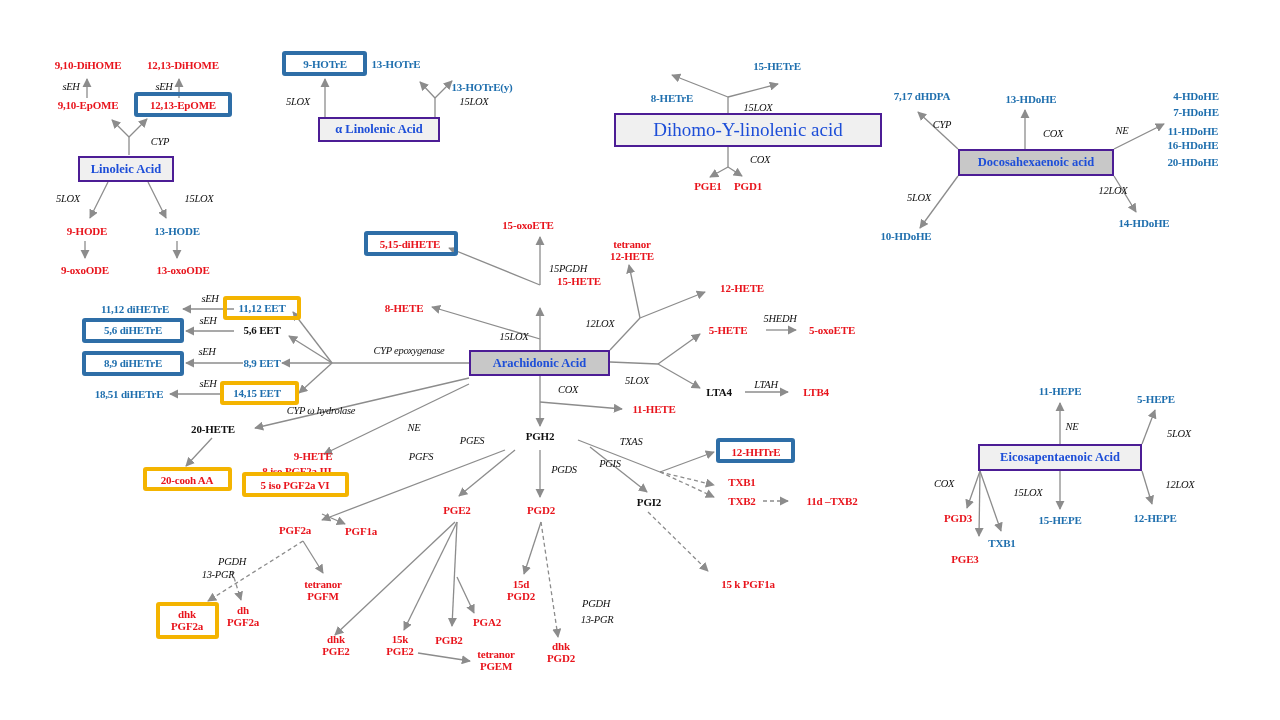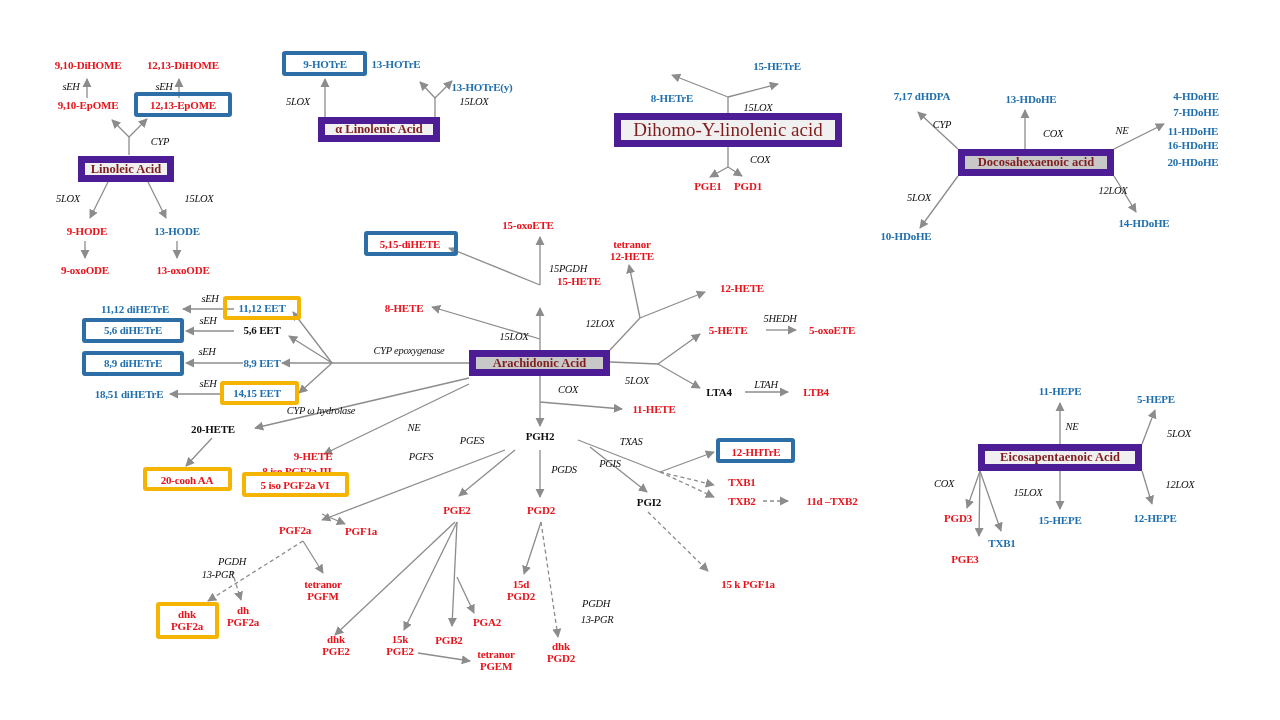--- a/index.html
+++ b/index.html
@@ -3,21 +3,21 @@
 <meta charset="utf-8">
 <style>
   html,body{margin:0;padding:0;background:#ffffff;}
   body{width:1280px;height:720px;overflow:hidden;position:relative;font-family:"Liberation Serif","DejaVu Serif",serif;}
   #stage{position:absolute;left:0;top:0;width:1280px;height:720px;}
   .lbl{position:absolute;font-weight:bold;font-size:11px;white-space:nowrap;line-height:12px;transform:translate(-50%,-50%);text-align:center;letter-spacing:-0.2px;}
   .red{color:#e8141c;}
   .blue{color:#1f6fae;}
   .black{color:#111111;}
   .enz{position:absolute;font-style:italic;font-weight:normal;font-size:10.5px;color:#111;white-space:nowrap;transform:translate(-50%,-50%);letter-spacing:-0.3px;}
-  .hub{position:absolute;border:7px solid #4c1d95;background:#f0f0f0;font-weight:bold;font-size:12.5px;color:#7f1d1d;display:flex;align-items:center;justify-content:center;white-space:nowrap;box-sizing:border-box;}
+  .hub{position:absolute;border:2px solid #4c1d95;background:#f0f0f0;font-weight:bold;font-size:12.5px;color:#1d4ed8;display:flex;align-items:center;justify-content:center;white-space:nowrap;box-sizing:border-box;}
   .hub.grey{background:#c8c8c8;}
   .hub.big{font-size:19px;font-weight:normal;}
   .hl{position:absolute;border-radius:3px;box-sizing:border-box;pointer-events:none;}
   .hl.blueb{border:4px solid #2e6ea7;}
   .hl.yellowb{border:4px solid #f4b400;}
   svg{position:absolute;left:0;top:0;}
 </style>
 </head>
 <body>
 
@@ -103,21 +103,21 @@
       <line x1="1142" y1="444" x2="1155" y2="410" stroke="#8c8c8c" stroke-width="1.3" marker-end="url(#arrow)"></line>
       <line x1="1060" y1="471" x2="1060" y2="509" stroke="#8c8c8c" stroke-width="1.3" marker-end="url(#arrow)"></line>
       <line x1="1142" y1="471" x2="1152" y2="504" stroke="#8c8c8c" stroke-width="1.3" marker-end="url(#arrow)"></line>
       <line x1="980" y1="471" x2="967" y2="508" stroke="#8c8c8c" stroke-width="1.3" marker-end="url(#arrow)"></line>
       <line x1="980" y1="471" x2="979" y2="536" stroke="#8c8c8c" stroke-width="1.3" marker-end="url(#arrow)"></line>
       <line x1="980" y1="471" x2="1001" y2="531" stroke="#8c8c8c" stroke-width="1.3" marker-end="url(#arrow)"></line>
     </svg>
   <div id="layer">
       <div class="hub " style="left: 78px; top: 156px; width: 96px; height: 26px;">Linoleic Acid</div>
       <div class="hub " style="left: 318px; top: 117px; width: 122px; height: 25px;">α Linolenic Acid</div>
-      <div class="hub big" style="left: 614px; top: 113px; width: 228px; height: 34px;">Dihomo-Υ-linolenic acid</div>
+      <div class="hub big" style="left: 614px; top: 113px; width: 268px; height: 34px;">Dihomo-Υ-linolenic acid</div>
       <div class="hub grey" style="left: 958px; top: 149px; width: 156px; height: 27px;">Docosahexaenoic acid</div>
       <div class="hub grey" style="left: 469px; top: 350px; width: 141px; height: 26px;">Arachidonic Acid</div>
       <div class="hub " style="left: 978px; top: 444px; width: 164px; height: 27px;">Eicosapentaenoic Acid</div>
       <div class="lbl red" style="left: 88px; top: 65px; white-space: pre;">9,10-DiHOME</div>
       <div class="lbl red" style="left: 183px; top: 65px; white-space: pre;">12,13-DiHOME</div>
       <div class="lbl red" style="left: 88px; top: 105px; white-space: pre;">9,10-EpOME</div>
       <div class="hl blueb" style="left: 134px; top: 92px; width: 98px; height: 25px;"></div>
       <div class="lbl red" style="left: 183px; top: 105px; white-space: pre;">12,13-EpOME</div>
       <div class="lbl red" style="left: 87px; top: 231px; white-space: pre;">9-HODE</div>
       <div class="lbl blue" style="left: 177px; top: 231px; white-space: pre;">13-HODE</div>

